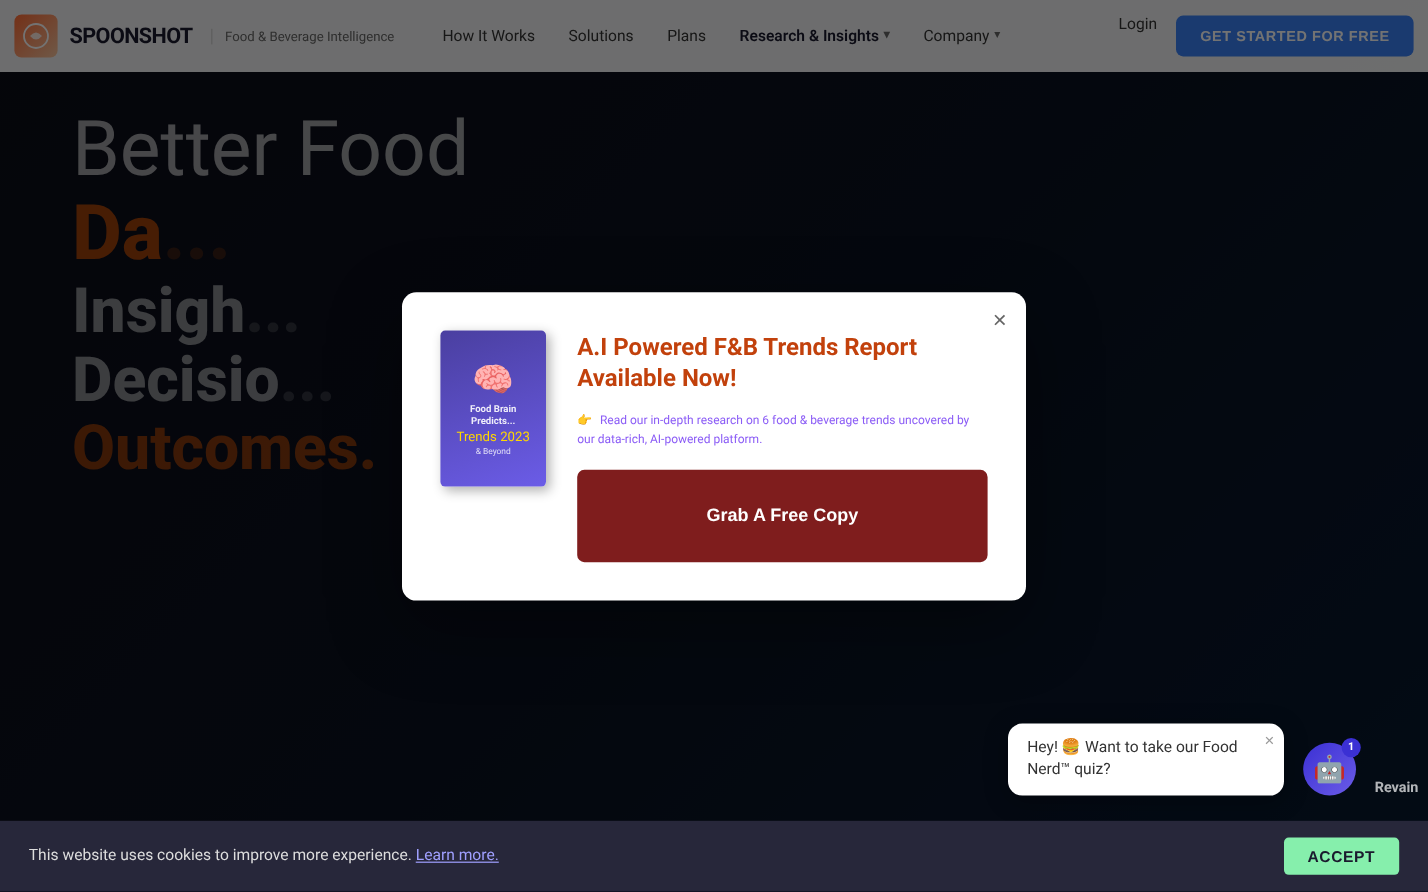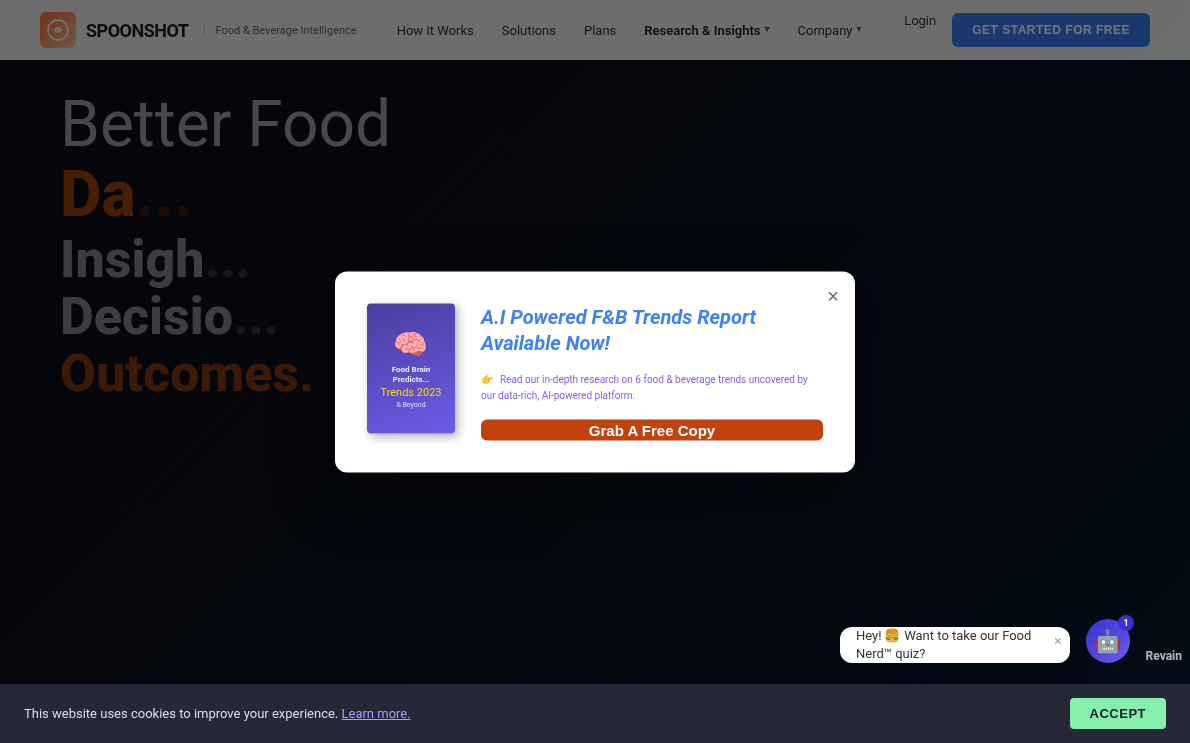--- a/index.html
+++ b/index.html
@@ -23,21 +23,21 @@
     
     .navbar {
       position: absolute;
       top: 0;
       left: 0;
       right: 0;
       height: 60px;
       background: rgba(255,255,255,0.95);
       display: flex;
       align-items: center;
-      padding: 0 40px;
+      padding: 0 12px;
       z-index: 1;
     }
     .navbar-logo {
       display: flex;
       align-items: center;
       gap: 10px;
     }
     .logo-icon {
       width: 36px;
       height: 36px;
@@ -184,41 +184,40 @@
       font-size: 7px;
       color: rgba(255,255,255,0.8);
       margin-top: 2px;
     }
     .modal-content {
       flex: 1;
     }
     .modal-title {
       font-size: 20px;
       font-weight: 700;
-      color: #3b82f6;
+      color: #c2410c;
       line-height: 1.3;
       margin-bottom: 16px;
-      font-style: italic;
     }
     .modal-body {
       font-size: 10px;
       color: #8b5cf6;
       line-height: 1.6;
       margin-bottom: 16px;
     }
     .modal-body .emoji {
       margin-right: 4px;
     }
     .modal-cta {
       display: block;
       width: 100%;
-      background: #c2410c;
+      background: #7f1d1d;
       color: white;
       border: none;
-      padding: 2px;
+      padding: 30px;
       border-radius: 6px;
       font-size: 15px;
       font-weight: 600;
       cursor: pointer;
       text-align: center;
     }
     .modal-close {
       position: absolute;
       top: 14px;
       right: 16px;
@@ -266,21 +265,21 @@
     }
 
     
     .chat-bubble {
       position: absolute;
       bottom: 60px;
       right: 60px;
       z-index: 25;
       background: white;
       border-radius: 12px;
-      padding: 0 16px;
+      padding: 12px 16px;
       width: 230px;
       box-shadow: 0 4px 20px rgba(0,0,0,0.3);
       display: flex;
       align-items: center;
       gap: 10px;
     }
     .chat-text {
       font-size: 13px;
       color: #333;
       line-height: 1.4;
@@ -398,21 +397,21 @@
     <div class="modal-title">A.I Powered F&amp;B Trends Report Available Now!</div>
     <div class="modal-body">
       <span class="emoji">👉</span><span> Read our in-depth research on 6 food &amp; beverage trends uncovered by our data-rich, AI-powered platform.</span>
     </div>
     <button class="modal-cta">Grab A Free Copy</button>
   </div>
 </div>
 
 <div class="cookie-banner">
   <span class="cookie-text">
-    <span>This website uses cookies to improve your experience.</span>
+    <span>This website uses cookies to improve more experience.</span>
     <span class="cookie-link">Learn more.</span>
   </span>
   <button class="cookie-accept">ACCEPT</button>
 </div>
 
 <div class="chat-bubble" style="bottom: 80px; right: 120px;">
   <div style="flex:1">
     <div class="chat-text">Hey! 🍔 Want to take our Food Nerd™ quiz?</div>
   </div>
   <button class="chat-close">×</button>

